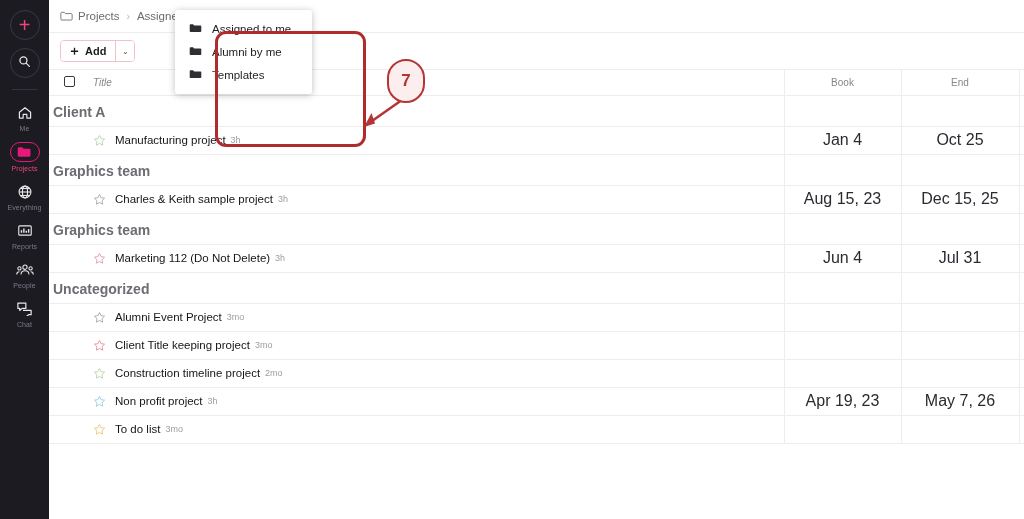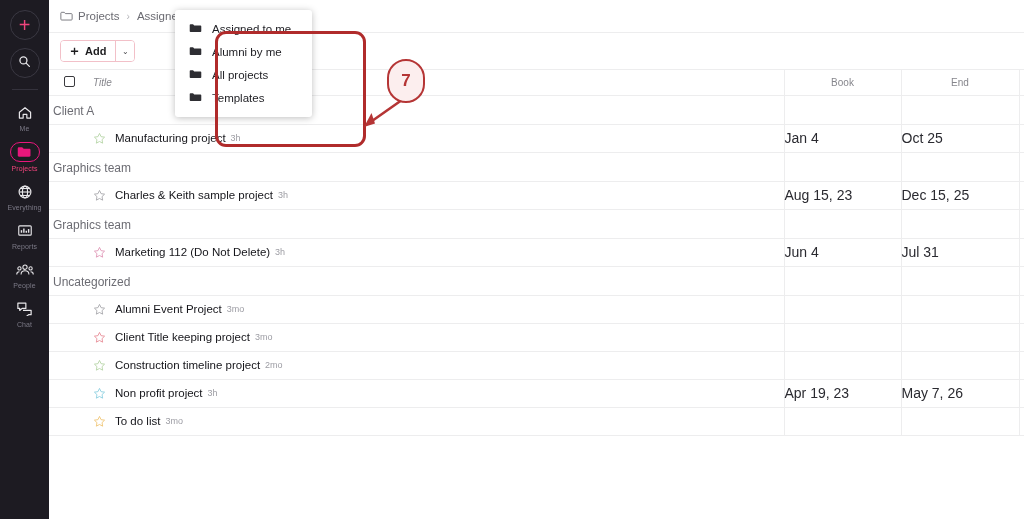--- a/index.html
+++ b/index.html
@@ -171,24 +171,25 @@
     width: 11px; height: 11px;
     border: 1.4px solid #3a3a3e;
     border-radius: 2px;
     display: inline-block;
     margin-left: 4px;
     cursor: pointer;
     background: #fff;
   }
 
   .grp-row td {
-    font-size: 12px;
+    font-size: 14px;
     color: #6c6c73;
     padding: 8px 0 6px 4px;
     border-bottom: 1px solid #ededee;
+    font-weight: bold;
   }
   .grp-row td.blank { border-left: 1px solid #ededee; }
 
   .prj-row { height: 28px; }
   .prj-row td { border-bottom: 1px solid #ededee; vertical-align: middle; }
   .prj-row td.c-chkcell { border-bottom: 1px solid #ededee; }
   .title-cell { padding-left: 8px; }
   .title-wrap { display: flex; align-items: center; }
   .star {
     width: 13px; height: 13px;
@@ -202,21 +203,22 @@
     color: #15151a;
     cursor: pointer;
   }
   .prj-age {
     font-size: 9px;
     color: #9d9da4;
     margin-left: 5px;
   }
   .date-cell {
     border-left: 1px solid #ededee;
-    font-size: 14px;
+    text-align: center;
+    font-size: 16px;
     color: #2a2a30;
   }
   .stat-cell {
     border-left: 1px solid #ededee;
     text-align: right;
     padding-right: 6px;
     font-size: 10.5px;
     color: #2a2a30;
     white-space: nowrap;
     overflow: hidden;
@@ -594,28 +596,20 @@
             </svg>
           </span>
           <span>Alumni by me</span>
         </div>
         <div class="dd-item">
           <span class="dd-folder">
             <svg width="13" height="11" viewBox="0 0 18 14" fill="#2e2e33">
               <path d="M1 2.1c0-.6.5-1.1 1.1-1.1h3.5l1.6 1.8h8.7c.6 0 1.1.5 1.1 1.1v6.9c0 .6-.5 1.1-1.1 1.1H2.1C1.5 11.9 1 11.4 1 10.8z"></path>
             </svg>
           </span>
-          <span>All projects</span>
-        </div>
-        <div class="dd-item">
-          <span class="dd-folder">
-            <svg width="13" height="11" viewBox="0 0 18 14" fill="#2e2e33">
-              <path d="M1 2.1c0-.6.5-1.1 1.1-1.1h3.5l1.6 1.8h8.7c.6 0 1.1.5 1.1 1.1v6.9c0 .6-.5 1.1-1.1 1.1H2.1C1.5 11.9 1 11.4 1 10.8z"></path>
-            </svg>
-          </span>
           <span>Templates</span>
         </div>
       </div>
 
     <div class="anno-rect"></div>
     <svg class="anno-arrow" viewBox="0 0 56 36">
       <line x1="50" y1="3" x2="13" y2="29" stroke="#b53535" stroke-width="2.6" stroke-linecap="round"></line>
       <path d="M5 35 L16 31.5 L12.5 21 Z" fill="#b53535"></path>
     </svg>
     <div class="anno-badge">7</div>

